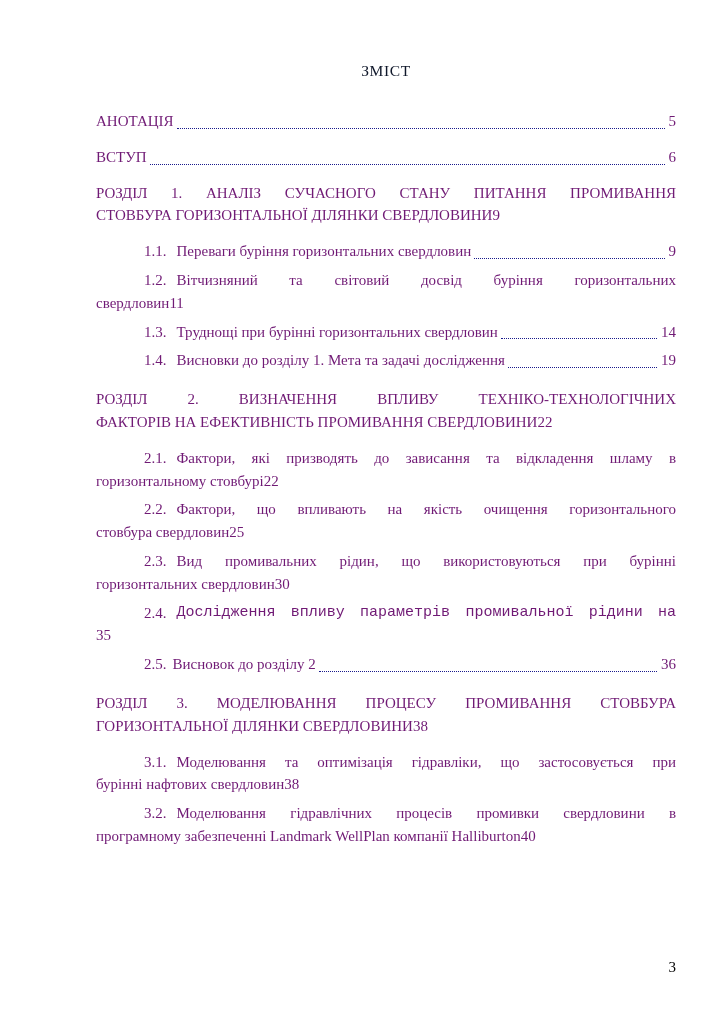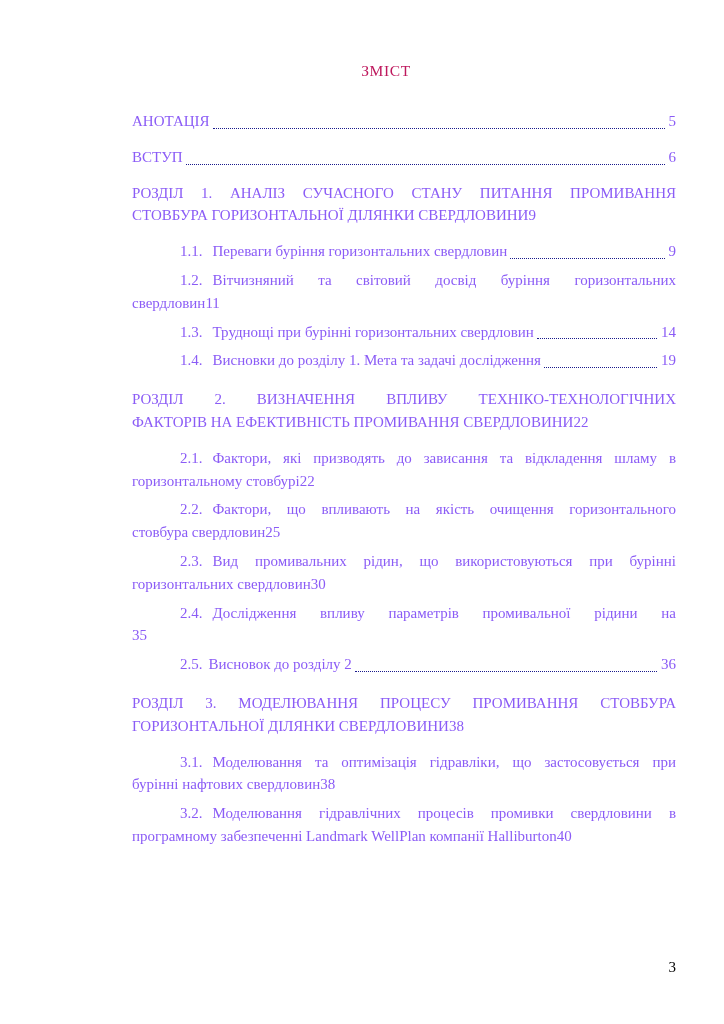--- a/index.html
+++ b/index.html
@@ -18,37 +18,36 @@
   .page {
     width: 724px;
     height: 1024px;
     box-sizing: border-box;
     padding: 62px 48px 20px 96px;
     position: relative;
   }
   .doc-title {
     text-align: center;
     font-size: 15.5px;
-    color: #be185d;
+    color: #0f172a;
     letter-spacing: 0.6px;
     margin: 0 0 30px 0;
     font-weight: normal;
   }
   .toc-list {
     margin: 0;
     padding: 0;
     list-style: none;
   }
   .entry {
     font-size: 15px;
     line-height: 1.52;
     margin-bottom: 13px;
-    color: #8b5cf6;
+    color: #701a75;
     position: relative;
-    margin-left: 36px;
   }
   .entry.level2 {
     margin-bottom: 6px;
   }
   
   .row {
     display: flex;
     align-items: flex-end;
     width: 100%;
   }
@@ -205,21 +204,21 @@
       <div class="last-line">
         <span class="txt">горизонтальних свердловин</span>
         <span class="leader"></span>
         <span class="num">30</span>
       </div>
     </div>
 
     <div class="entry level2 multiline">
       <div class="first-lines" style="display:flex;">
         <span class="sub-first">2.4.</span>
-        <span style="padding-left:10px; flex:1 1 auto; text-align:justify; text-align-last:justify;">Дослідження     впливу     параметрів     промивальної     рідини     на</span>
+        <span style="padding-left:10px; flex:1 1 auto; text-align:justify; text-align-last:justify;font-family:Liberation Mono, monospace;">Дослідження     впливу     параметрів     промивальної     рідини     на</span>
       </div>
       <div class="last-line">
         <span class="leader"></span>
         <span class="num">35</span>
       </div>
     </div>
 
     <div class="entry level2">
       <div class="row">
         <span class="txt sub-first">2.5.</span>

